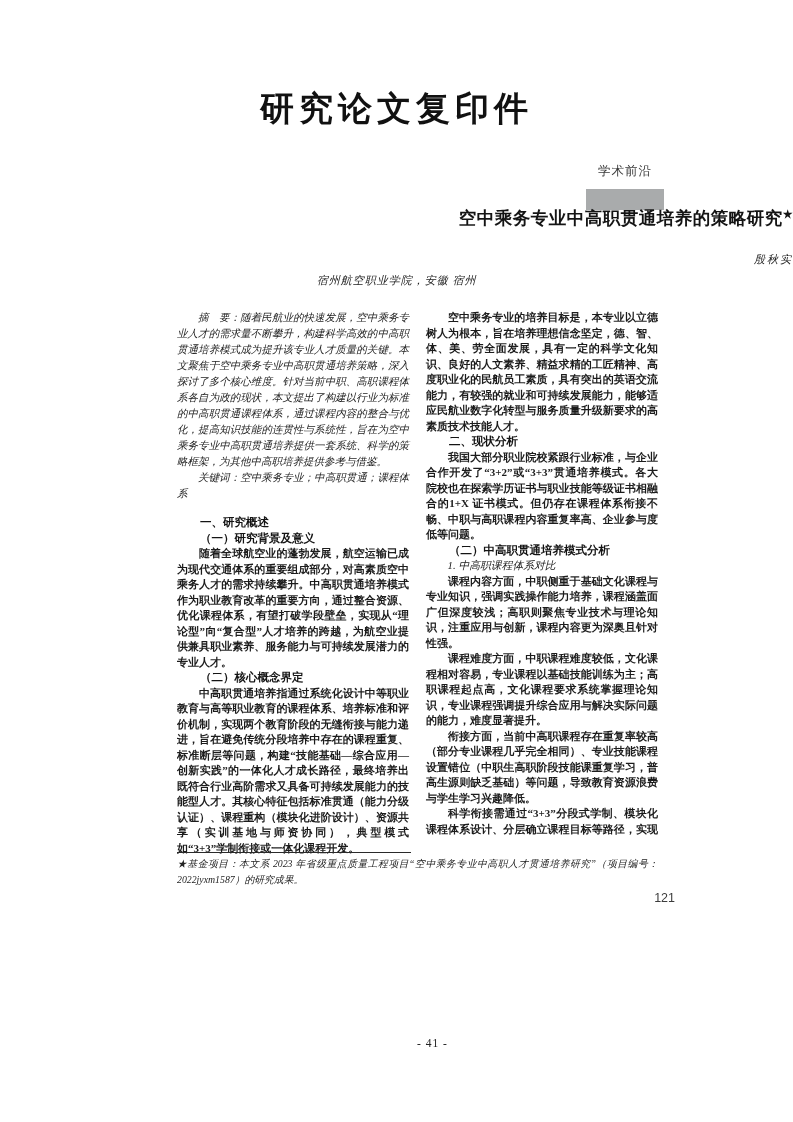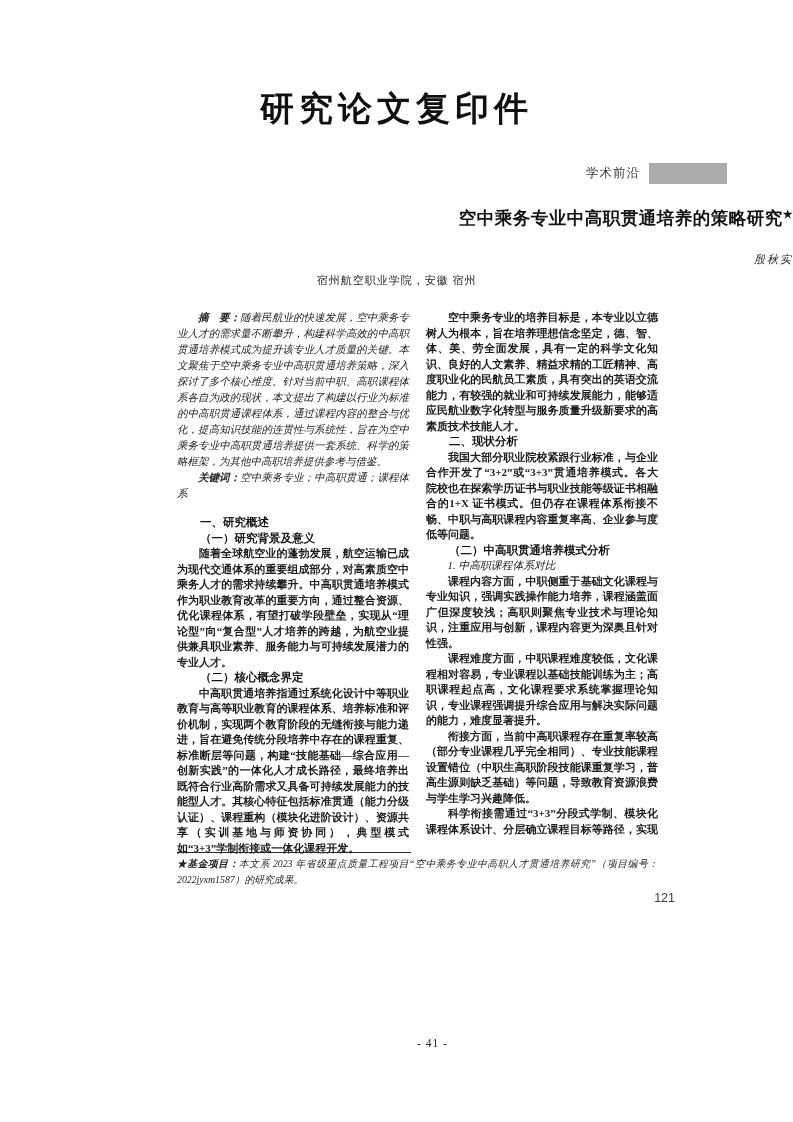--- a/index.html
+++ b/index.html
@@ -6,48 +6,48 @@
   .page{
     position:relative;width:793px;height:1122px;background:#fff;overflow:hidden;
     font-family:"Liberation Serif","DejaVu Serif",serif;color:#1c1c1c;
   }
   .masthead-title{
     position:absolute;top:86px;left:0;width:100%;text-align:center;
     font-size:34px;font-weight:700;letter-spacing:5px;color:#111;
     font-family:"Liberation Serif","DejaVu Serif",serif;
   }
   .journal-row{
-    position:absolute;top:163px;left:586px;display:flex;align-items:center;gap:9px;
+    position:absolute;top:163px;left:586px;display:flex;align-items:center;gap:9px;flex-direction:column;
   }
   .journal-label{font-size:12.5px;color:#3a3a3a;letter-spacing:1px;}
   .journal-bar{width:78px;height:21px;background:#a9abac;}
   .article-title{
     position:absolute;top:206px;left:0;width:100%;text-align:right;
     font-size:17.5px;font-weight:700;letter-spacing:0.5px;color:#141414;
   }
   .article-title sup{font-size:11px;vertical-align:6px;}
   .author-line{
     position:absolute;top:252px;left:0;width:100%;text-align:right;
     font-size:11px;font-style:italic;color:#222;letter-spacing:2px;
   }
   .affiliation-line{
     position:absolute;top:273px;left:0;width:100%;text-align:center;
-    font-size:11px;color:#222;letter-spacing:1px;
+    font-size:11px;font-style:italic;color:#222;letter-spacing:1px;
   }
   .content{
     position:absolute;left:177px;top:310px;width:481px;height:552px;
     column-count:2;column-gap:17px;column-fill:auto;overflow:hidden;
     text-align:justify;
   }
   .abstract,.keywords{
     font-size:10.5px;line-height:16px;font-style:italic;color:#232323;
     text-indent:2em;margin:0;
   }
   .keywords{margin-bottom:13px;}
-  .b-label{font-weight:700;margin-top:28px;}
+  .b-label{font-weight:400;margin-top:28px;}
   .p{
     font-size:11px;line-height:15.5px;text-indent:2em;margin:0;color:#1c1c1c;font-weight:bold;
   }
   .h1,.h2{
     font-size:11.5px;line-height:15.5px;font-weight:700;text-indent:2em;margin:0;color:#141414;
   }
   .sub{
     font-size:10.8px;line-height:15.5px;font-style:italic;text-indent:2em;margin:0;color:#222;
   }
   .footnote-rule{

